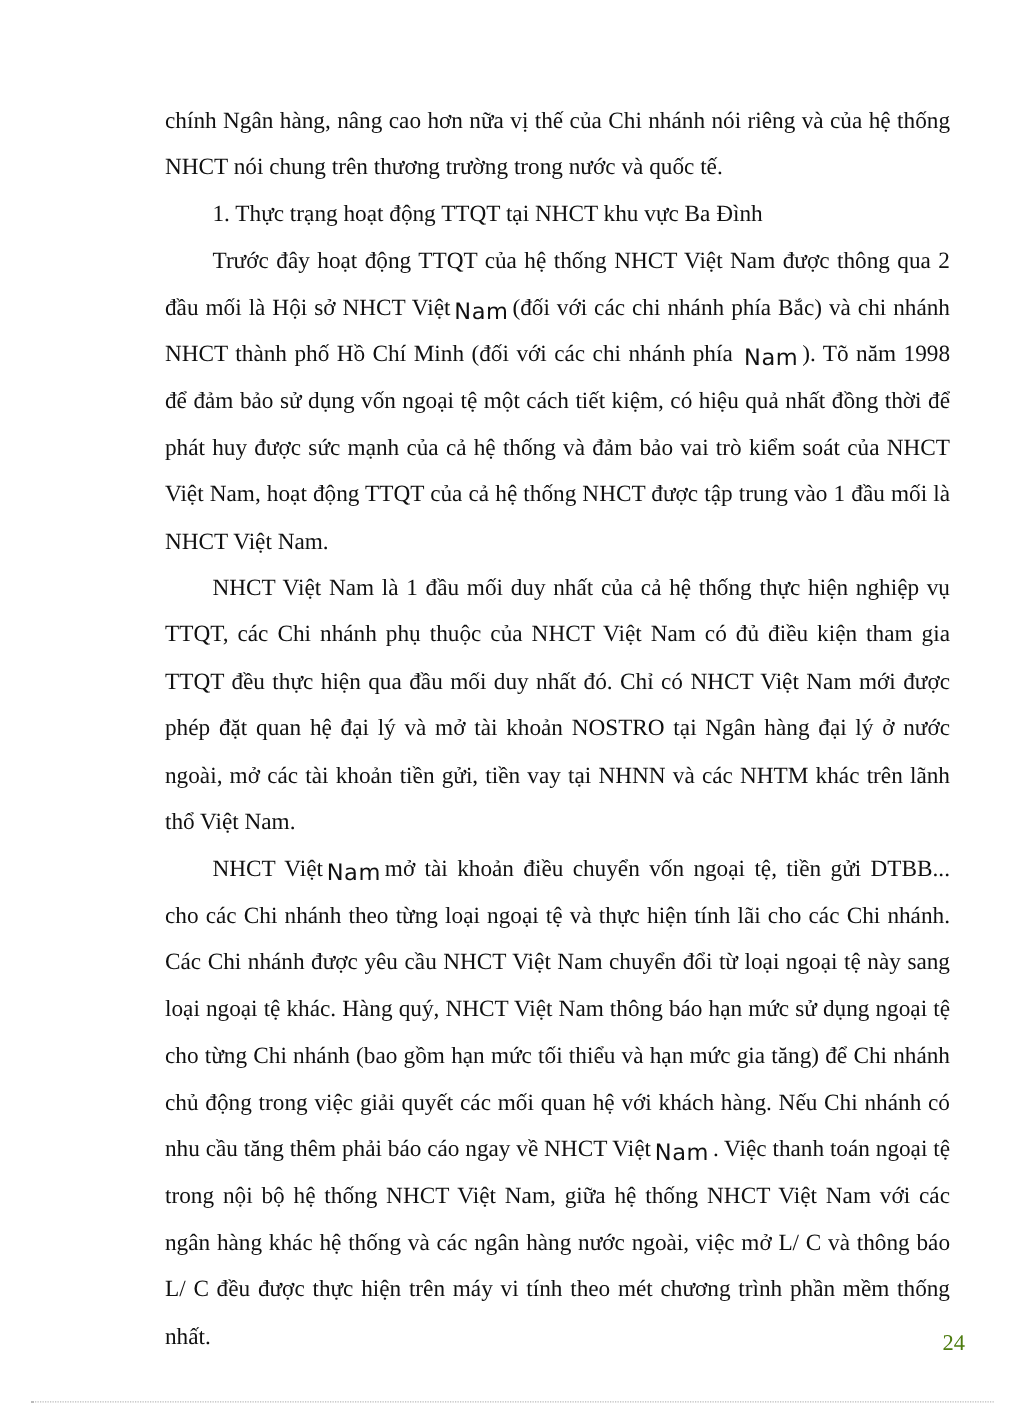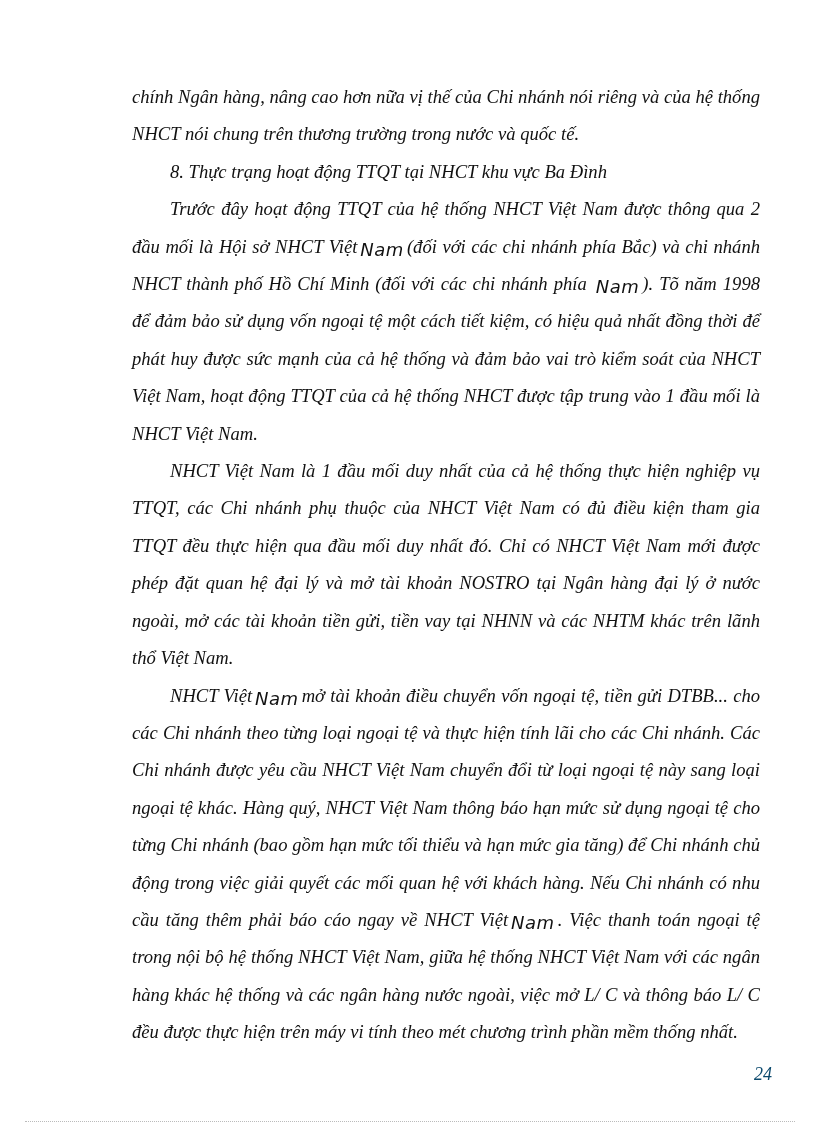--- a/index.html
+++ b/index.html
@@ -1,41 +1,41 @@
 <!DOCTYPE html>
 <html><head>
 <meta charset="utf-8">
 <style>
   html, body { margin: 0; padding: 0; background: #ffffff; }
   body { width: 816px; height: 1123px; position: relative; overflow: hidden; }
-  .page { position: absolute; left: 0; top: 0; width: 800px; height: 1123px; background: #fff; font-style: italic; }
+  .page { position: absolute; left: 0; top: 0; width: 800px; height: 1123px; background: #fff; }
   .text-block {
     position: absolute; left: 132px; top: 78px; width: 628px;
     font-family: "Liberation Serif", "DejaVu Serif", serif;
     font-size: 18.6px; line-height: 37.4px; color: #111;
     text-align: justify;
   }
   .text-block p { margin: 0; }
   .indent { text-indent: 38px; }
   .nam { font-family: "DejaVu Sans", sans-serif; font-size: 18px; letter-spacing: 0.5px; position: relative; top: 3px; margin: 0 3px; }
   .page-number {
     position: absolute; left: 754px; top: 1064px;
-    font-family: "Liberation Serif", serif; font-size: 18px; color: #0c4a6e;
+    font-family: "Liberation Serif", serif; font-size: 18px; color: #4d7c0f;
   }
   .dotted-rule {
     position: absolute; left: 25px; top: 1121px; width: 770px; height: 0;
     border-top: 1px dotted #bbb;
   }
 </style>
 </head>
 <body>
 
 <div class="page">
   <div class="text-block">
     <p>chính Ngân hàng, nâng cao hơn nữa vị thế của Chi nhánh nói riêng và của hệ thống NHCT nói chung trên thương trường trong nước và quốc tế.</p>
-    <p class="indent">8. Thực trạng hoạt động TTQT tại NHCT khu vực Ba Đình</p>
+    <p class="indent">1. Thực trạng hoạt động TTQT tại NHCT khu vực Ba Đình</p>
     <p class="indent"><span>Trước đây hoạt động TTQT của hệ thống NHCT Việt Nam được thông qua 2 đầu mối là Hội sở NHCT Việt</span><span class="nam">Nam</span><span>(đối với các chi nhánh phía Bắc) và chi nhánh NHCT thành phố Hồ Chí Minh (đối với các chi nhánh phía</span> <span class="nam">Nam</span><span>). Tõ năm 1998 để đảm bảo sử dụng vốn ngoại tệ một cách tiết kiệm, có hiệu quả nhất đồng thời để phát huy được sức mạnh của cả hệ thống và đảm bảo vai trò kiểm soát của NHCT Việt Nam, hoạt động TTQT của cả hệ thống NHCT được tập trung vào 1 đầu mối là NHCT Việt Nam.</span></p>
     <p class="indent">NHCT Việt Nam là 1 đầu mối duy nhất của cả hệ thống thực hiện nghiệp vụ TTQT, các Chi nhánh phụ thuộc của NHCT Việt Nam có đủ điều kiện tham gia TTQT đều thực hiện qua đầu mối duy nhất đó. Chỉ có NHCT Việt Nam mới được phép đặt quan hệ đại lý và mở tài khoản NOSTRO tại Ngân hàng đại lý ở nước ngoài, mở các tài khoản tiền gửi, tiền vay tại NHNN và các NHTM khác trên lãnh thổ Việt Nam.</p>
     <p class="indent"><span>NHCT Việt</span><span class="nam">Nam</span><span>mở tài khoản điều chuyển vốn ngoại tệ, tiền gửi DTBB... cho các Chi nhánh theo từng loại ngoại tệ và thực hiện tính lãi cho các Chi nhánh. Các Chi nhánh được yêu cầu NHCT Việt Nam chuyển đổi từ loại ngoại tệ này sang loại ngoại tệ khác. Hàng quý, NHCT Việt Nam thông báo hạn mức sử dụng ngoại tệ cho từng Chi nhánh (bao gồm hạn mức tối thiểu và hạn mức gia tăng) để Chi nhánh chủ động trong việc giải quyết các mối quan hệ với khách hàng. Nếu Chi nhánh có nhu cầu tăng thêm phải báo cáo ngay về NHCT Việt</span><span class="nam">Nam</span><span>. Việc thanh toán ngoại tệ trong nội bộ hệ thống NHCT Việt Nam, giữa hệ thống NHCT Việt Nam với các ngân hàng khác hệ thống và các ngân hàng nước ngoài, việc mở L/ C và thông báo L/ C đều được thực hiện trên máy vi tính theo mét chương trình phần mềm thống nhất.</span></p>
   </div>
   <div class="page-number">24</div>
   <div class="dotted-rule"></div>
 </div>
 
 </body></html>

